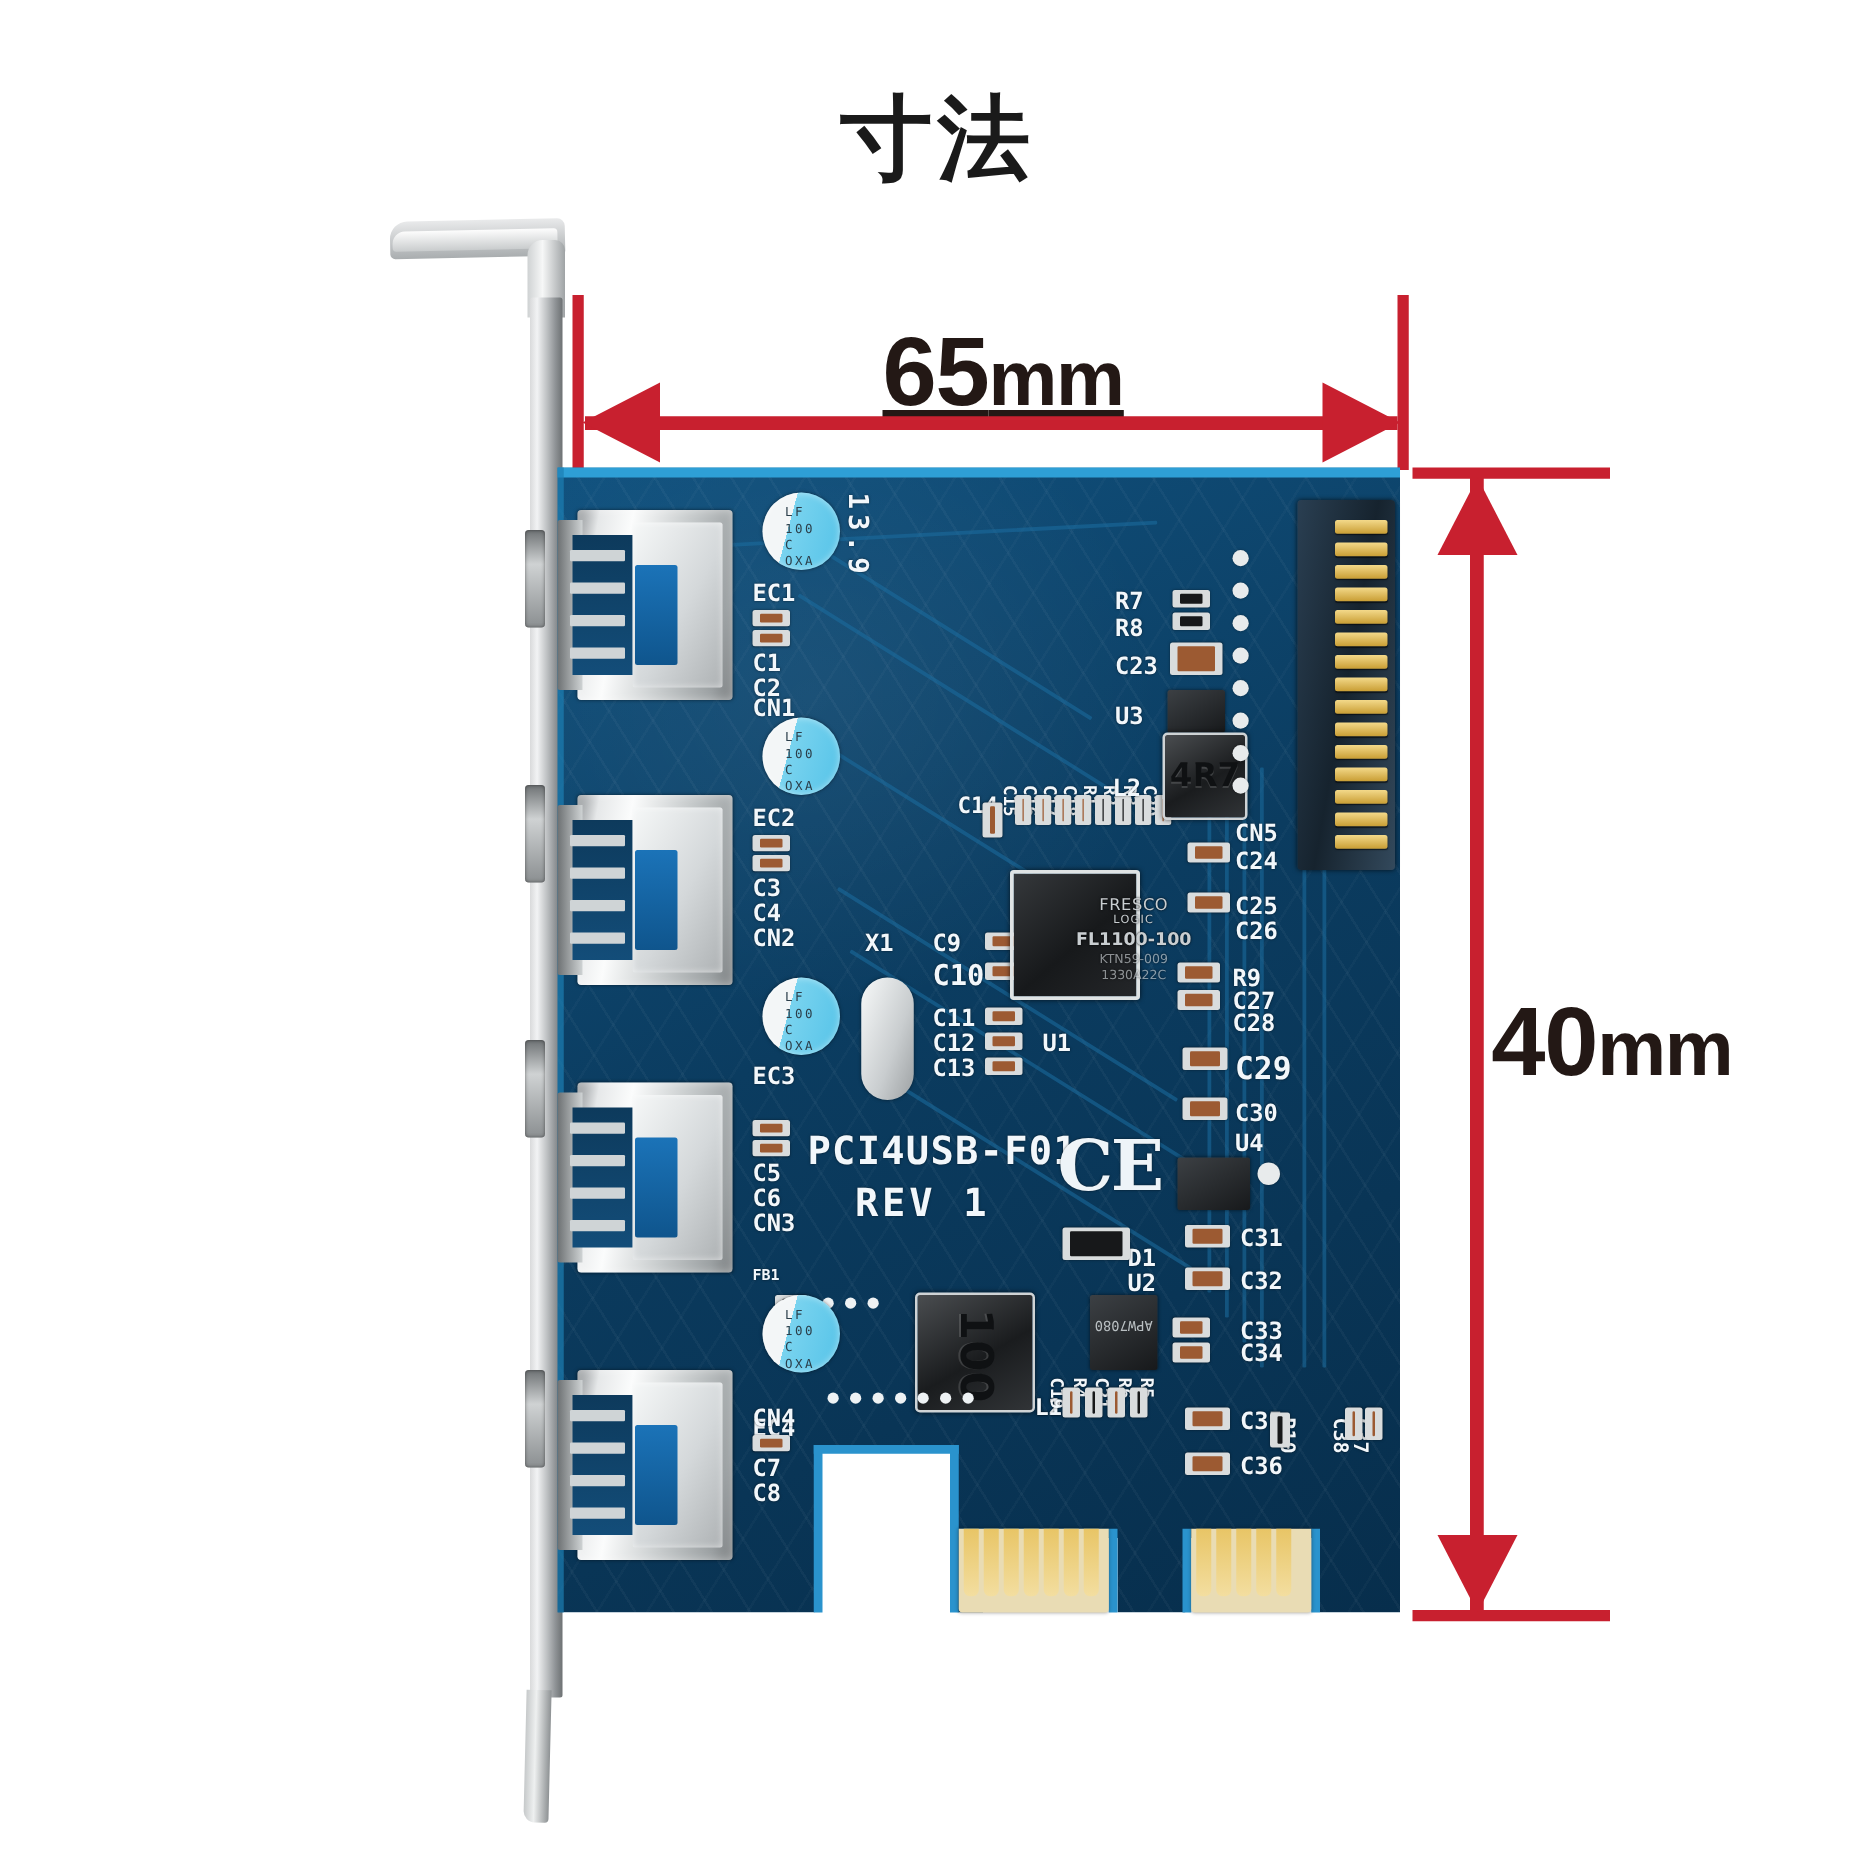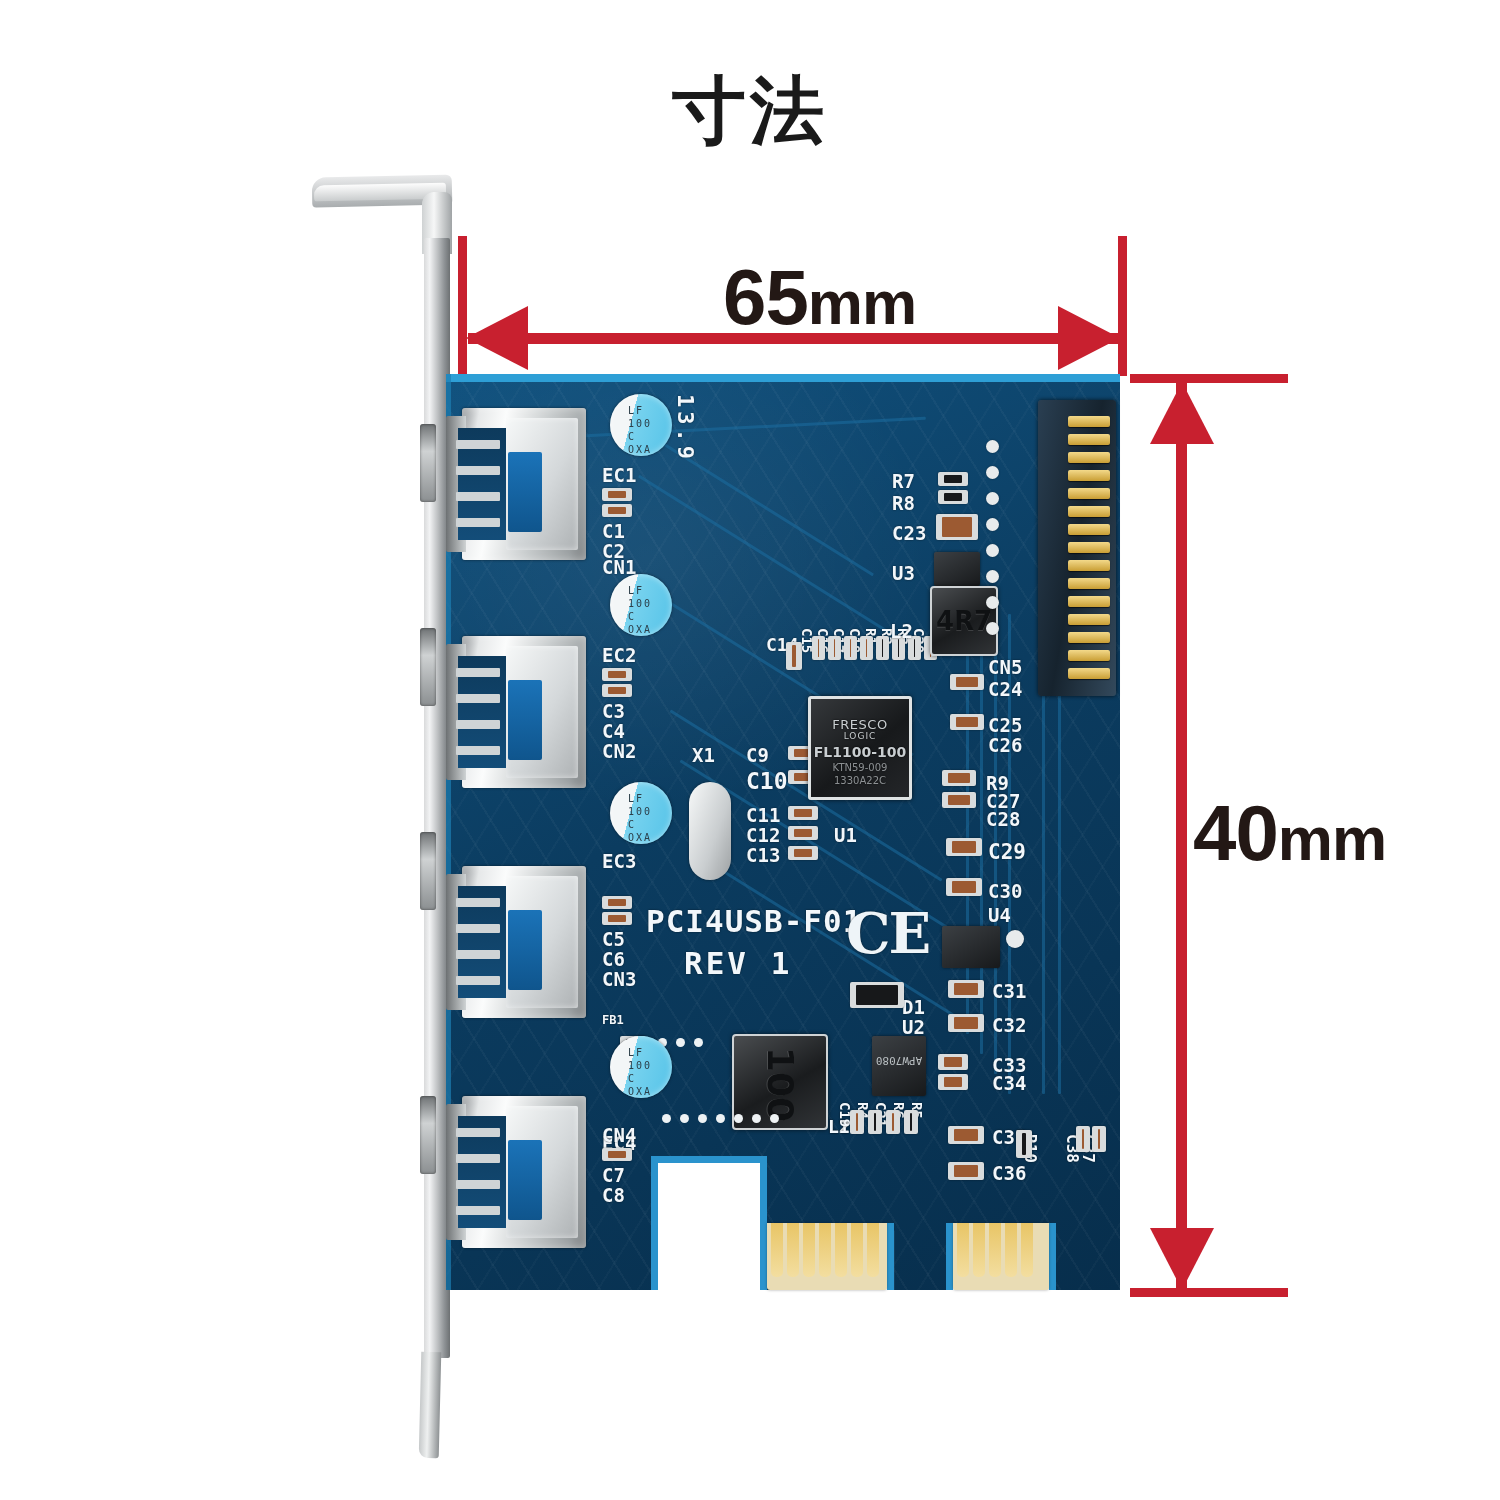--- a/index.html
+++ b/index.html
@@ -8,21 +8,21 @@
 
   
   #title{position:absolute;left:0;top:62px;width:1500px;text-align:center;
          font-size:74px;font-weight:700;color:#1a1a1a;letter-spacing:4px;
          font-family:"DejaVu Sans","Liberation Sans",sans-serif;}
 
   
   .dimlabel{position:absolute;font-size:78px;font-weight:700;color:#231815;
             letter-spacing:-1px;white-space:nowrap;}
   .dimlabel .unit{font-size:62px;font-weight:700;}
-  #lbl-w{left:723px;top:252px;}
+  #lbl-w{left:706px;top:252px;text-decoration:underline;}
   #lbl-h{left:1193px;top:788px;}
 
   .redline{position:absolute;background:#c8202f;}
   
   #ext-left  {left:458px; top:236px; width:9px;  height:140px;}
   #ext-right {left:1118px;top:236px; width:9px;  height:140px;}
   
   #ext-top   {left:1130px;top:374px; width:158px;height:9px;}
   #ext-bot   {left:1130px;top:1288px;width:158px;height:9px;}
   
@@ -120,21 +120,21 @@
        box-shadow:0 0 2px rgba(0,0,0,.5);}
   .smd .body{position:absolute;inset:3px 6px;background:#9c5a32;border-radius:1px;}
   .smd.dark .body{background:#17181a;}
 
   .pad{position:absolute;background:#e8ebec;border-radius:50%;box-shadow:0 0 2px rgba(0,0,0,.4);}
 
   #chip{position:absolute;left:362px;top:322px;width:98px;height:98px;
         background:linear-gradient(140deg,#35383b,#17191b 55%,#242629);
         border:3px solid #dfe3e4;border-radius:3px;box-shadow:0 0 4px rgba(0,0,0,.7);}
   #chip .ctxt{position:absolute;width:100%;text-align:center;color:#c9ced1;
-        font-family:"DejaVu Sans","Liberation Sans",sans-serif;text-shadow:0 0 2px #000;}
+        font-family:"DejaVu Sans","Liberation Sans",sans-serif;text-shadow:0 0 2px #000;padding-left:47px;}
 
   .induct{position:absolute;border-radius:4px;
         background:linear-gradient(150deg,#4a4d50,#1a1c1e 55%,#313437);
         border:2px solid #cfd3d5;box-shadow:0 0 4px rgba(0,0,0,.6);}
   .induct .v{position:absolute;width:100%;text-align:center;color:#0f1113;
         font-family:"DejaVu Sans","Liberation Sans",sans-serif;font-weight:700;
         text-shadow:0 1px 0 rgba(255,255,255,.14);}
 
   #sata{position:absolute;left:592px;top:26px;width:78px;height:296px;}
   .sata-hood{position:absolute;inset:0;background:linear-gradient(100deg,#2a3f52,#16232e 50%,#33495c);
@@ -468,21 +468,21 @@
 
   <div class="silk" style="left:540px;top:400px;font-size:19px">R9</div>
   <div class="silk" style="left:540px;top:418px;font-size:19px">C27</div>
   <div class="silk" style="left:540px;top:436px;font-size:19px">C28</div>
   <div class="smd" style="left:496px;top:396px;width:34px;height:16px">
       <div class="body"></div>
     </div>
   <div class="smd" style="left:496px;top:418px;width:34px;height:16px">
       <div class="body"></div>
     </div>
-  <div class="silk" style="left:542px;top:468px;font-size:21px">C29</div>
+  <div class="silk" style="left:542px;top:468px;font-size:25px">C29</div>
   <div class="smd" style="left:500px;top:464px;width:36px;height:18px">
       <div class="body"></div>
     </div>
   <div class="silk" style="left:542px;top:508px;font-size:19px">C30</div>
   <div class="smd" style="left:500px;top:504px;width:36px;height:18px">
       <div class="body"></div>
     </div>
   <div class="silk" style="left:542px;top:532px;font-size:19px">U4</div>
 
   <div class="sot" style="left:496px;top:552px;width:58px;height:42px"></div>

